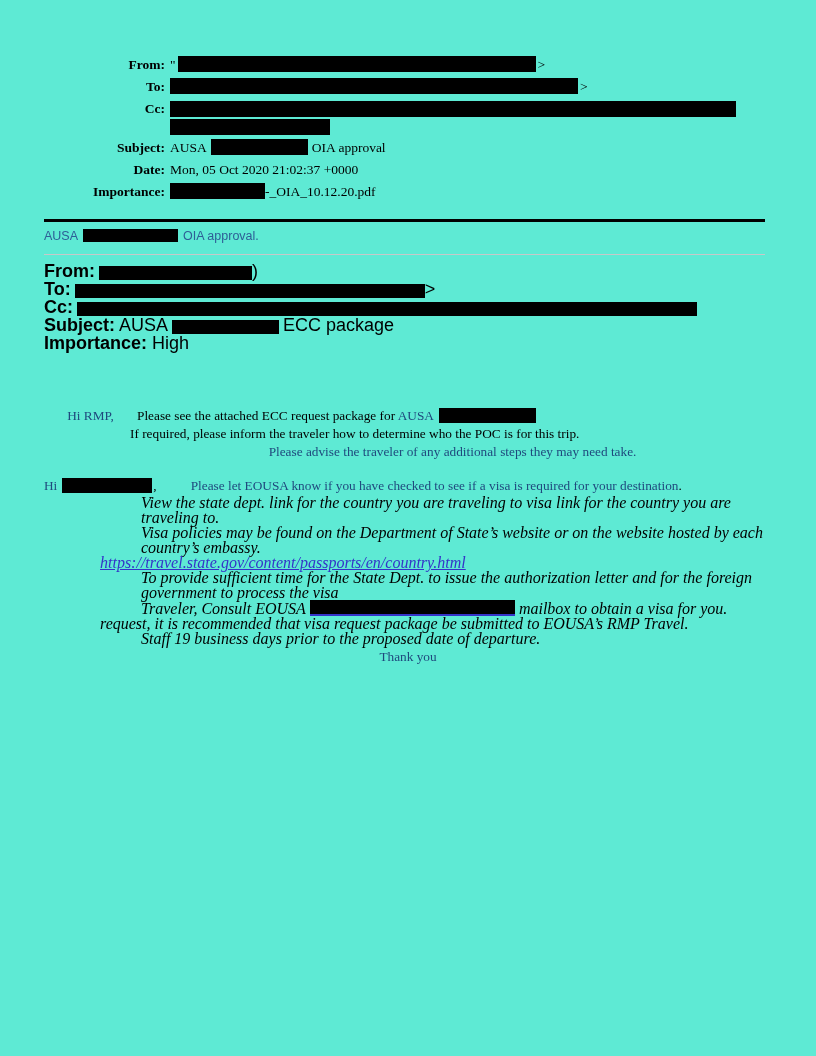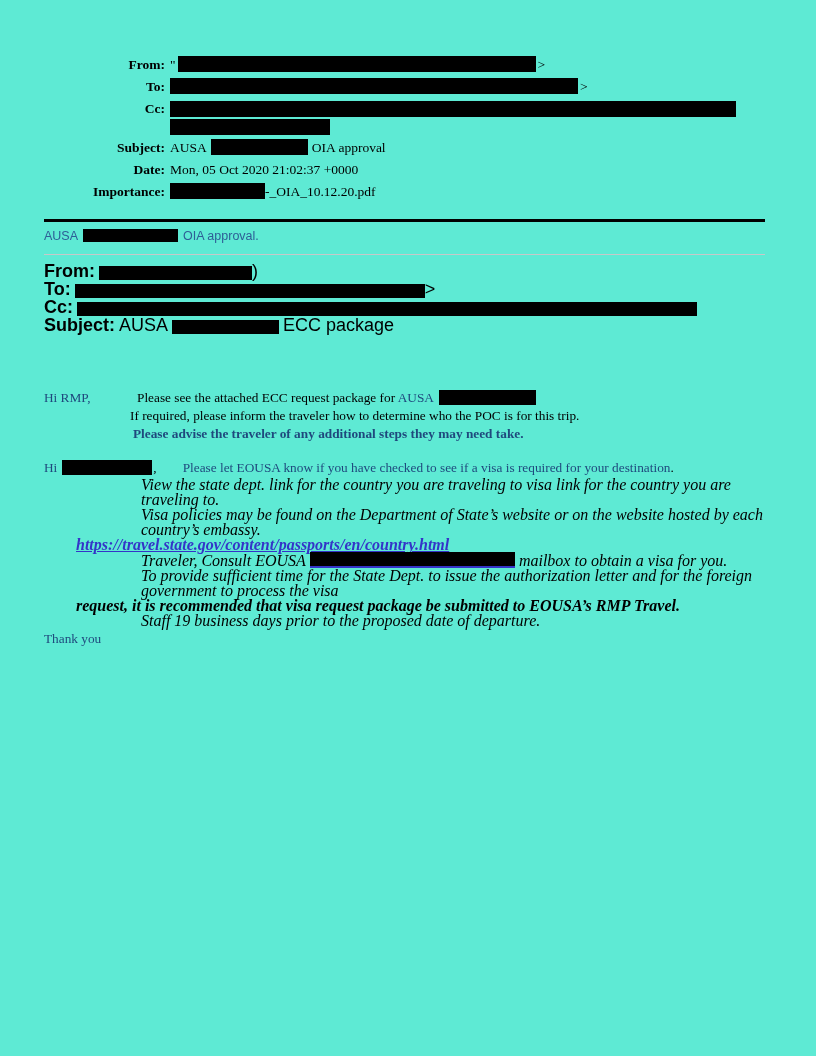--- a/index.html
+++ b/index.html
@@ -40,31 +40,31 @@
     margin-top:7px;
     font-family:"Liberation Sans","DejaVu Sans",sans-serif;
     font-size:18px;line-height:18px;color:#000;
   }
   .qhdr .row{white-space:nowrap;}
   .qhdr b{font-weight:bold;}
   .qhdr .bar{height:14px;vertical-align:-3px;}
 
   
   .body{font-size:13.3px;line-height:18px;}
-  .blue{color:#1f497d;}
+  .blue{color:#1f497d;text-align:center;}
   .para1{margin-top:55px;}
   .greet1{display:inline-block;width:93px;}
   .ind-if{margin-left:86px;}
-  .ind-advise{margin-left:89px;font-weight:bold;}
+  .ind-advise{margin-left:89px;}
   .para2{margin-top:15px;line-height:19px;}
-  .sent2{margin-left:26px;}
+  .sent2{margin-left:34px;}
   .fine{font-style:italic;font-size:16px;line-height:15px;}
   .fine .bar{height:13px;vertical-align:-2px;}
   .ind-a{margin-left:97px;}
-  .ind-b{margin-left:32px;font-weight:bold;}
+  .ind-b{margin-left:56px;}
   .linkline a{color:#3434c8;font-style:italic;text-decoration:underline;}
   .closing{margin-top:2px;}
 </style>
 </head>
 <body>
 
 <div class="page">
   <div class="content">
 
     <table class="hdr">
@@ -102,39 +102,40 @@
       <span>AUSA</span><span class="bar" style="width:95px;margin:0 5px"></span><span>OIA approval.</span>
     </div>
 
     <hr class="thin">
 
     <div class="qhdr">
       <div class="row"><b>From:</b><span class="bar" style="width:153px;margin-left:4px;margin-right:0"></span><span>)</span></div>
       <div class="row"><b>To:</b><span class="bar" style="width:350px;margin-left:4px;margin-right:0"></span><span>&gt;</span></div>
       <div class="row"><b>Cc:</b><span class="bar" style="width:620px;margin-left:4px;margin-right:0"></span></div>
       <div class="row"><b>Subject:</b> <span>AUSA</span><span class="bar" style="width:107px;margin:0 4px"></span><span>ECC package</span></div>
+      <div class="row"><b>Importance:</b> <span>High</span></div>
     </div>
 
     <div class="body">
 
       <div class="para1">
         <div><span class="blue greet1">Hi RMP,</span><span>Please see the attached ECC request package for </span><span class="blue">AUSA</span><span class="bar" style="width:97px;margin-left:5px"></span></div>
         <div class="ind-if">If required, please inform the traveler how to determine who the POC is for this trip.</div>
         <div class="ind-advise blue">Please advise the traveler of any additional steps they may need take.</div>
       </div>
 
       <div class="para2">
         <div><span class="blue">Hi</span><span class="bar" style="width:90px;margin:0 1px 0 5px"></span><span>,</span><span class="blue sent2">Please let EOUSA know if you have checked to see if a visa is required for your destination</span><span>.</span></div>
 
         <div class="fine">
           <div class="ind-a">View the state dept. link for the country you are traveling to visa link for the country you are traveling to.</div>
           <div class="ind-a">Visa policies may be found on the Department of State’s website or on the website hosted by each country’s embassy.</div>
           <div class="ind-b linkline"><a href="#">https://travel.state.gov/content/passports/en/country.html</a></div>
+          <div class="ind-a">To provide sufficient time for the State Dept. to issue the authorization letter and for the foreign government to process the visa</div>
           <div class="ind-a"><span>Traveler, Consult EOUSA</span><span class="bar u" style="width:205px;margin:0 4px"></span><span>mailbox to obtain a visa for you.</span></div>
-          <div class="ind-a">To provide sufficient time for the State Dept. to issue the authorization letter and for the foreign government to process the visa</div>
           <div class="ind-b">request, it is recommended that visa request package be submitted to EOUSA’s RMP Travel.</div>
           <div class="ind-a">Staff 19 business days prior to the proposed date of departure.</div>
         </div>
       </div>
 
       <div class="closing blue">Thank you</div>
 
     </div>
   </div>
 </div>

